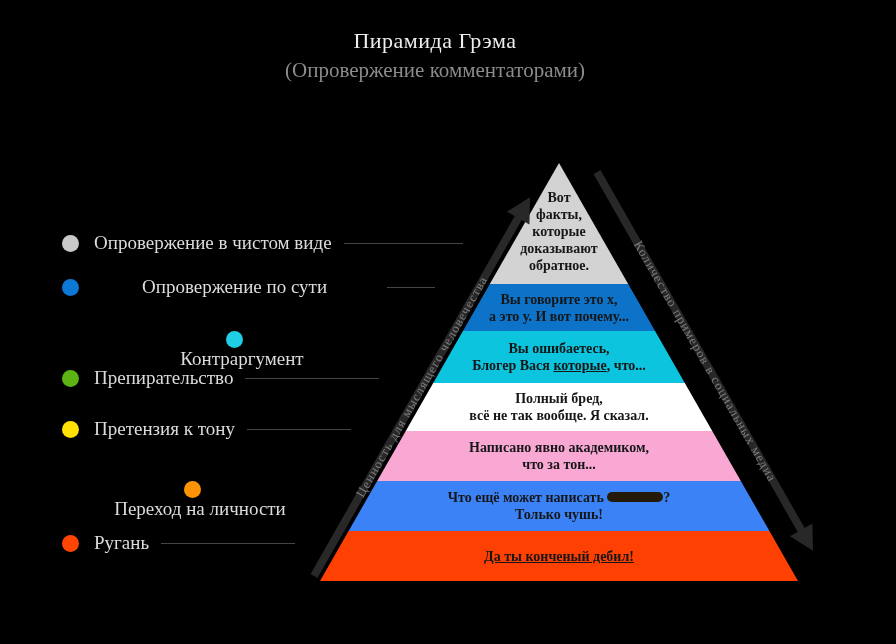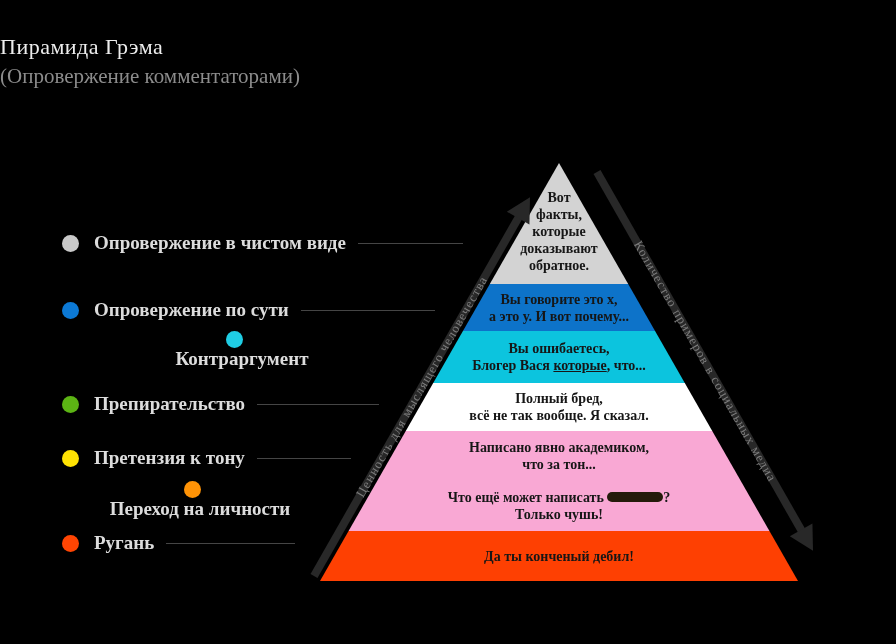--- a/index.html
+++ b/index.html
@@ -4,57 +4,57 @@
 <style>
   html,body{margin:0;padding:0;background:#000;}
   body{
     position:relative;
     width:896px;height:644px;
     overflow:hidden;
     font-family:"Liberation Serif", serif;
   }
 
   
-  .header{position:absolute;left:0;top:34px;width:870px;text-align:left;}
+  .header{position:absolute;left:0;top:28px;width:870px;text-align:center;}
   .title{font-size:22px;color:#ededed;letter-spacing:.5px;}
   .subtitle{font-size:21px;color:#8c8c8c;margin-top:4px;}
 
   
   .legend-row{
     position:absolute;left:62px;height:24px;
     display:flex;align-items:center;
   }
   .legend-row:nth-of-type(1){top:231px;width:401px;}
-  .legend-row:nth-of-type(2){top:298px;width:373px;}
+  .legend-row:nth-of-type(2){top:275px;width:373px;gap:48px;}
   .legend-row:nth-of-type(3){top:331px;width:345px;flex-direction:column;}
-  .legend-row:nth-of-type(4){top:392px;width:317px;}
-  .legend-row:nth-of-type(5){top:446px;width:289px;}
+  .legend-row:nth-of-type(4){top:366px;width:317px;}
+  .legend-row:nth-of-type(5){top:417px;width:289px;}
   .legend-row:nth-of-type(6){top:481px;width:261px;flex-direction:column;}
   .legend-row:nth-of-type(7){top:531px;width:233px;}
   .dot{width:17px;height:17px;border-radius:50%;flex:none;}
-  .legend-label{margin-left:15px;font-size:19px;color:#dcdcdc;white-space:nowrap;font-weight:bold;}
+  .legend-label{margin-left:15px;font-size:19px;color:#dcdcdc;white-space:nowrap;}
   .leader{flex:1;height:1px;background:#454545;margin-left:12px;min-width:20px;}
 
   
   #pyramid{
     position:absolute;left:320px;top:163px;width:478px;height:418px;
     clip-path:polygon(50% 0, 100% 100%, 0 100%);
   }
   .band{
     width:100%;box-sizing:border-box;
     display:flex;flex-direction:column;align-items:center;justify-content:center;
     text-align:center;font-weight:bold;font-size:14px;line-height:17px;color:#161616;
   }
   .band:nth-child(1){height:121px;justify-content:flex-end;padding-bottom:10px;}
   .band:nth-child(2){height:47px;}
   .band:nth-child(3){height:52px;}
   .band:nth-child(4){height:48px;}
   .band:nth-child(5){height:50px;}
   .band:nth-child(6){height:50px;}
-  .band:nth-child(7){height:50px;}
+  .band:nth-child(7){height:50px;text-decoration:underline;}
   .band .u{text-decoration:underline;}
   .censor{
     display:inline-block;width:56px;height:10px;background:#241a0a;
     border-radius:5px;filter:blur(.7px);vertical-align:baseline;
   }
 
   
   .arrow{
     position:absolute;height:28px;
     display:flex;align-items:center;justify-content:center;
@@ -135,21 +135,21 @@
       <div>Блогер Вася <span class="u">которые</span>, что...</div>
     </div>
     <div class="band" style="background: #ffffff;">
       <div>Полный бред,</div>
       <div>всё не так вообще. Я сказал.</div>
     </div>
     <div class="band" style="background: #f9a8d4;">
       <div>Написано явно академиком,</div>
       <div>что за тон...</div>
     </div>
-    <div class="band" style="background: #f9a8d4;">
+    <div class="band" style="background: #3b82f6;">
       <div>Что ещё может написать <span class="censor"></span>?</div>
       <div>Только чушь!</div>
     </div>
     <div class="band" style="background: rgb(254, 64, 2);">
       <div>Да ты конченый дебил!</div>
     </div>
   </div>
 
 <div class="arrow" id="arrow-left">
   <span class="bar"></span>

